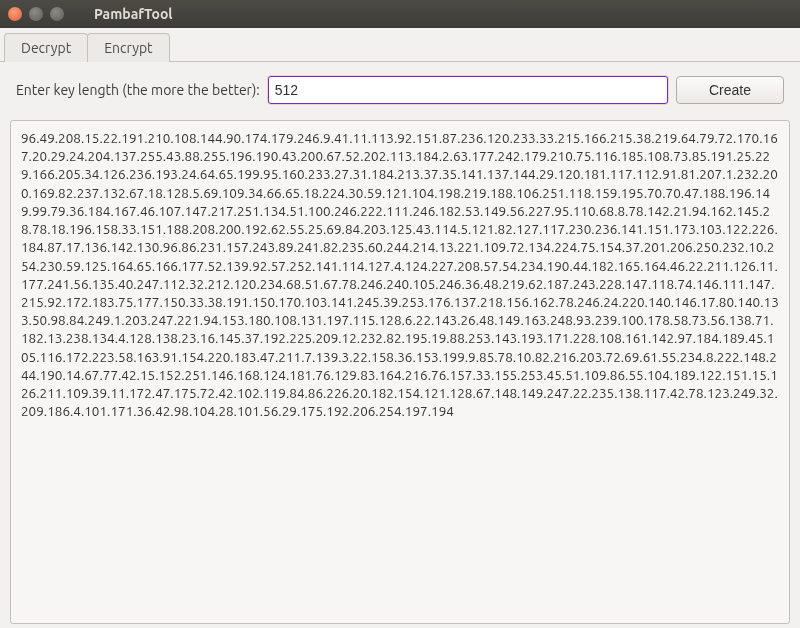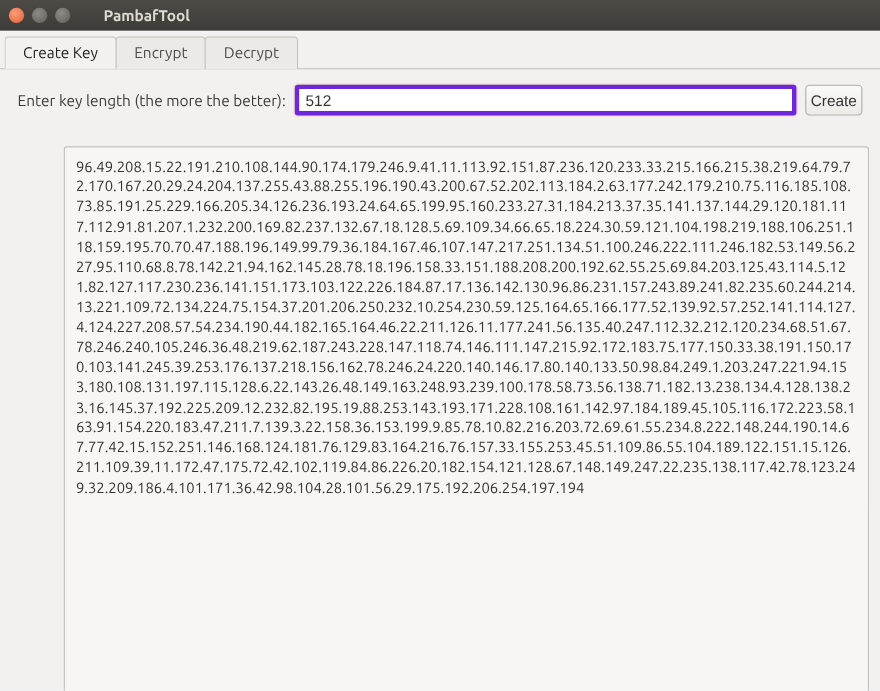--- a/index.html
+++ b/index.html
@@ -73,87 +73,83 @@
     z-index: 2;
     color: #222;
   }
   .tab-content {
     padding: 14px 10px 10px 10px;
   }
   .input-row {
     display: flex;
     align-items: center;
     gap: 8px;
-    margin-bottom: 28px;
+    margin-bottom: 16px;
     padding: 0 6px;
   }
   .label {
     white-space: nowrap;
     font-size: 14px;
     color: #3c3b37;
   }
   .text-input {
     flex: 1;
     height: 28px;
     padding: 3px 6px;
-    border: 4px solid #6d28d9;
+    border: 1px solid #6d28d9;
     border-radius: 3px;
     background: #fff;
     outline: none;
     box-shadow: 0 0 0 1px rgba(230,129,63,0.25);
     font-size: 14px;
     color: #333;
   }
   .btn {
     height: 28px;
-    padding: 0 4px;
+    padding: 0 32px;
     border: 1px solid #b0ada6;
     border-radius: 4px;
     background: linear-gradient(to bottom, #fafaf9, #eceae6);
     color: #333;
     cursor: pointer;
     font-size: 14px;
   }
   .output-box {
     border: 1px solid #c4c1bb;
     border-radius: 3px;
     background: #f7f6f5;
     padding: 8px 10px;
     height: 504px;
     font-size: 13.5px;
     line-height: 1.35;
     color: #333;
     overflow: hidden;
     word-break: break-all;
     white-space: normal;
-    margin-left: 48px;
   }
 </style>
 </head>
 <body>
 
 <div class="titlebar">
   <div class="window-controls">
     <div class="wc-btn wc-close"></div>
     <div class="wc-btn wc-min"></div>
     <div class="wc-btn wc-max"></div>
   </div>
   <div class="title">PambafTool</div>
 </div>
 
 <div class="client">
   <div class="tabs">
-    <div class="tab active">
-      <span>Create Key</span>
+    <div class="tab">
+      <span>Decrypt</span>
     </div>
     <div class="tab">
       <span>Encrypt</span>
-    </div>
-    <div class="tab">
-      <span>Decrypt</span>
     </div>
   </div>
 
   <div class="tab-content">
     <div class="input-row">
       <span class="label">Enter key length (the more the better):</span>
       <input class="text-input" type="text" value="512" style="">
       <button class="btn">Create</button>
     </div>
 

